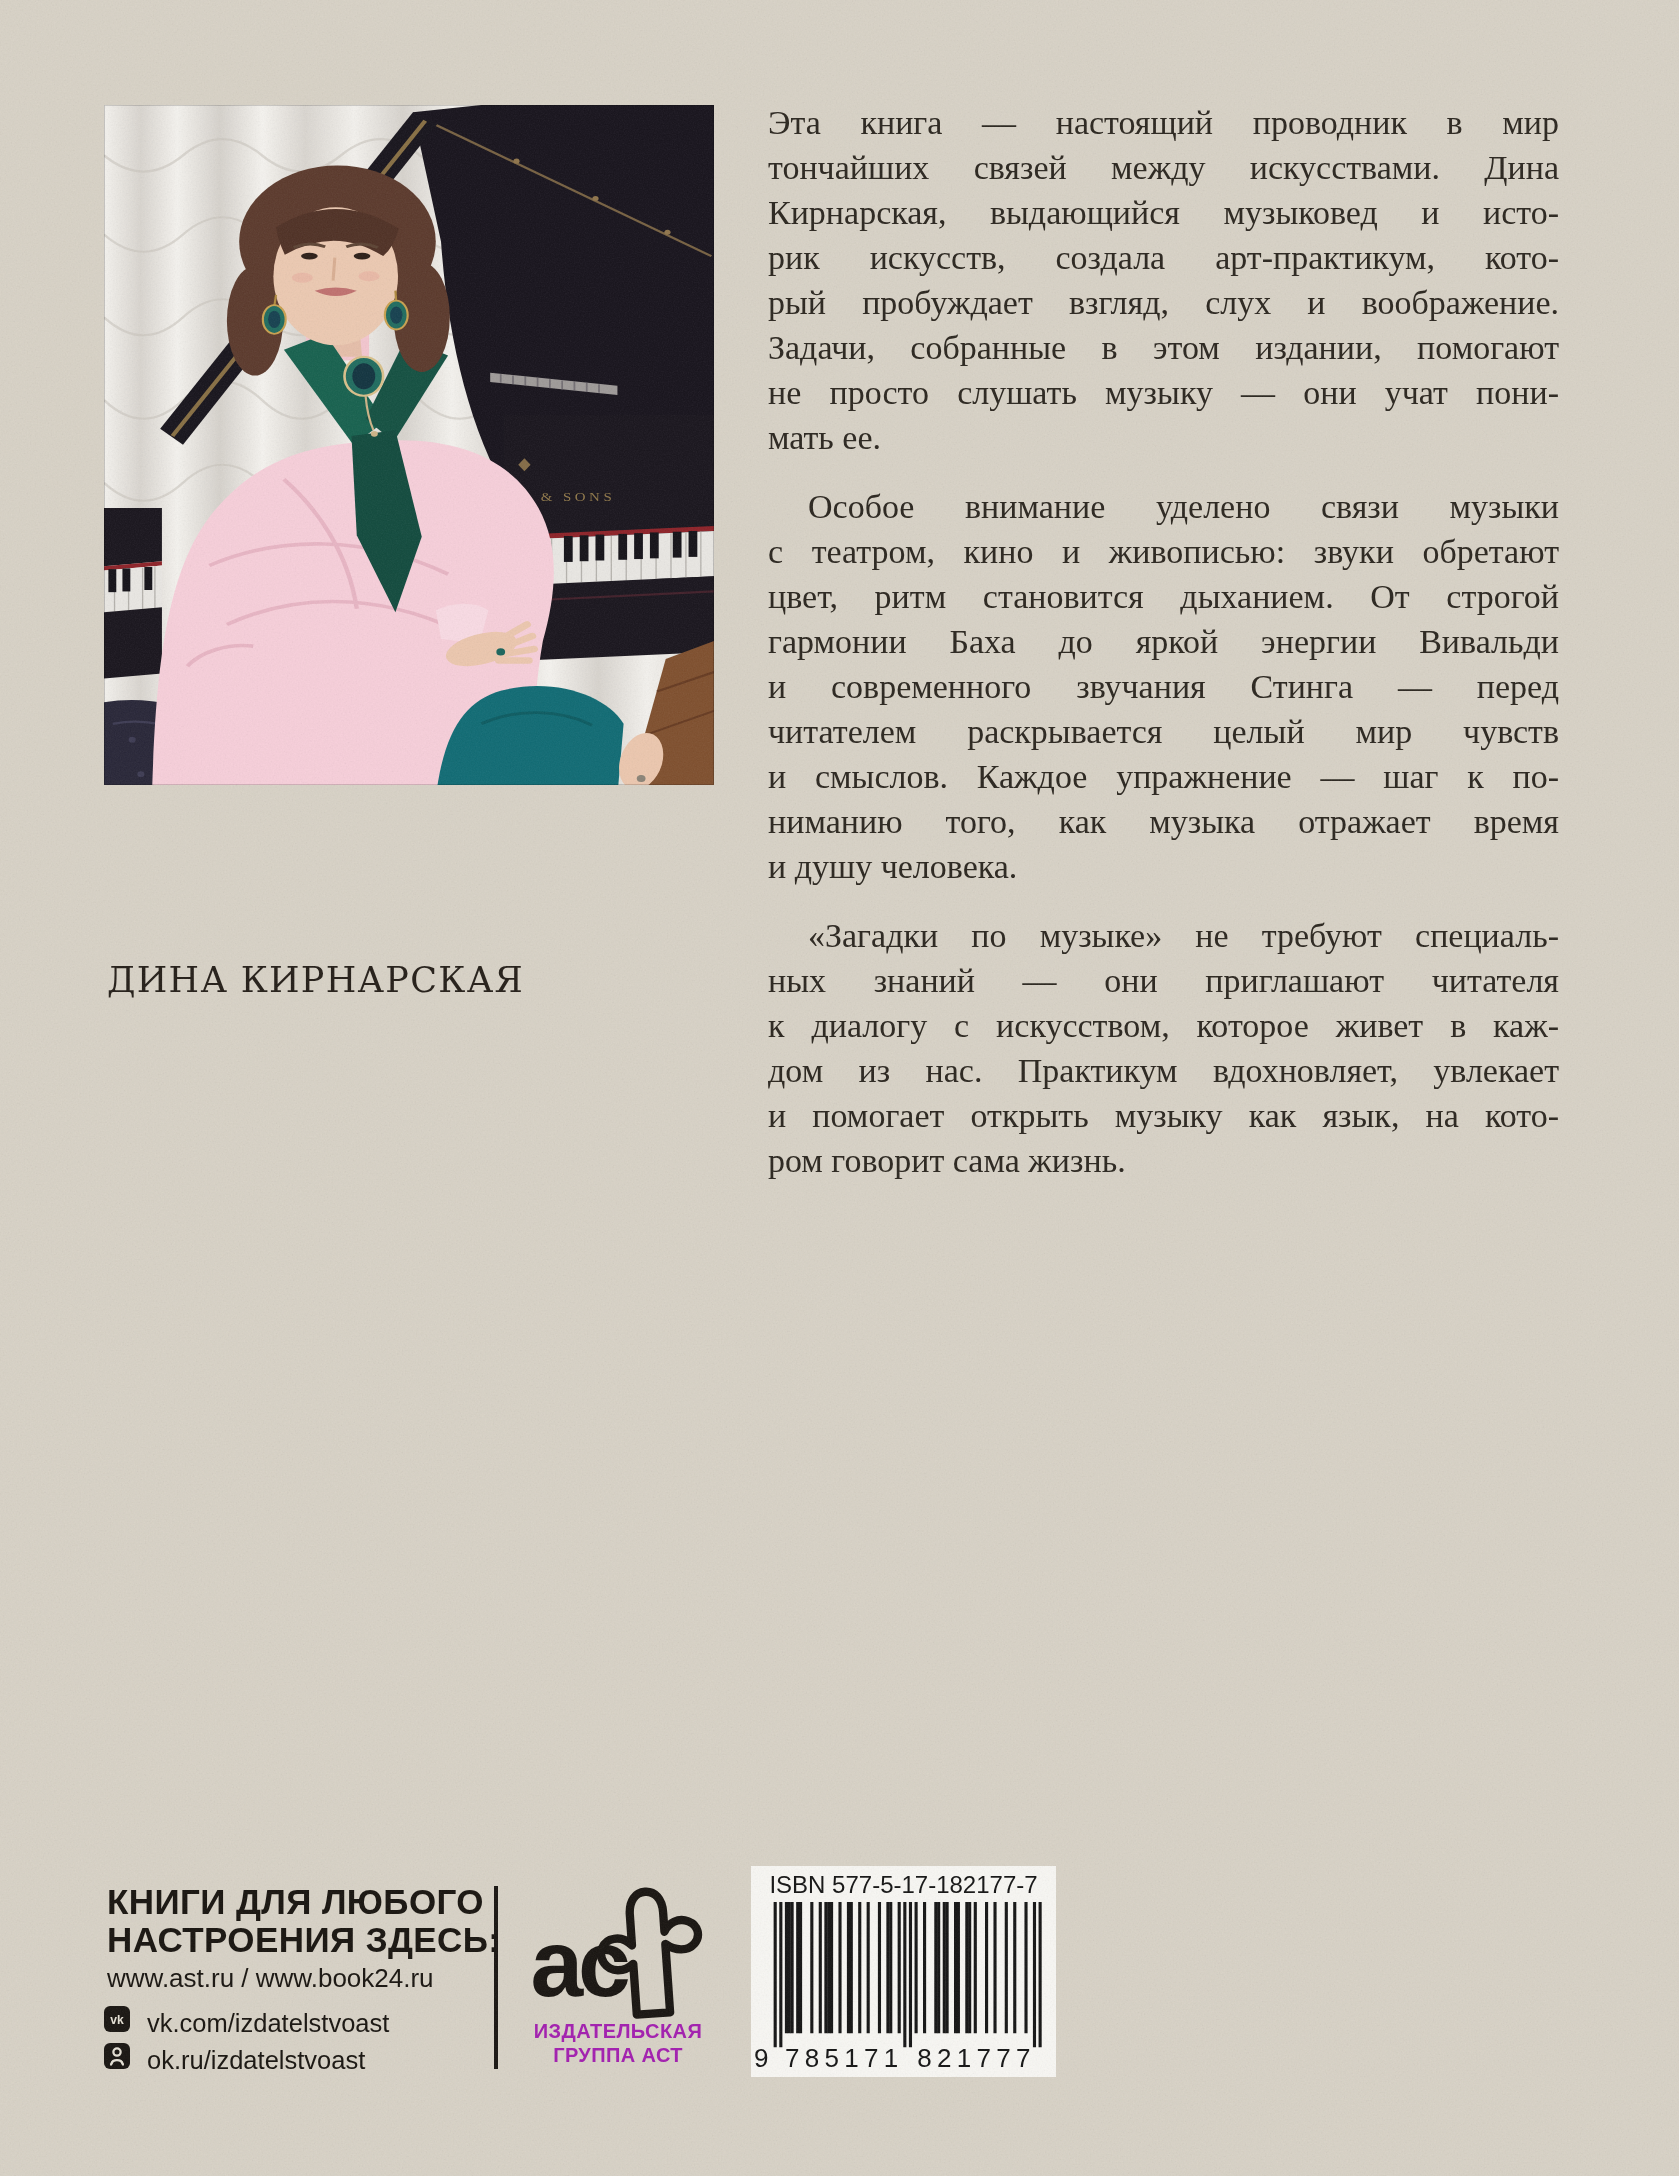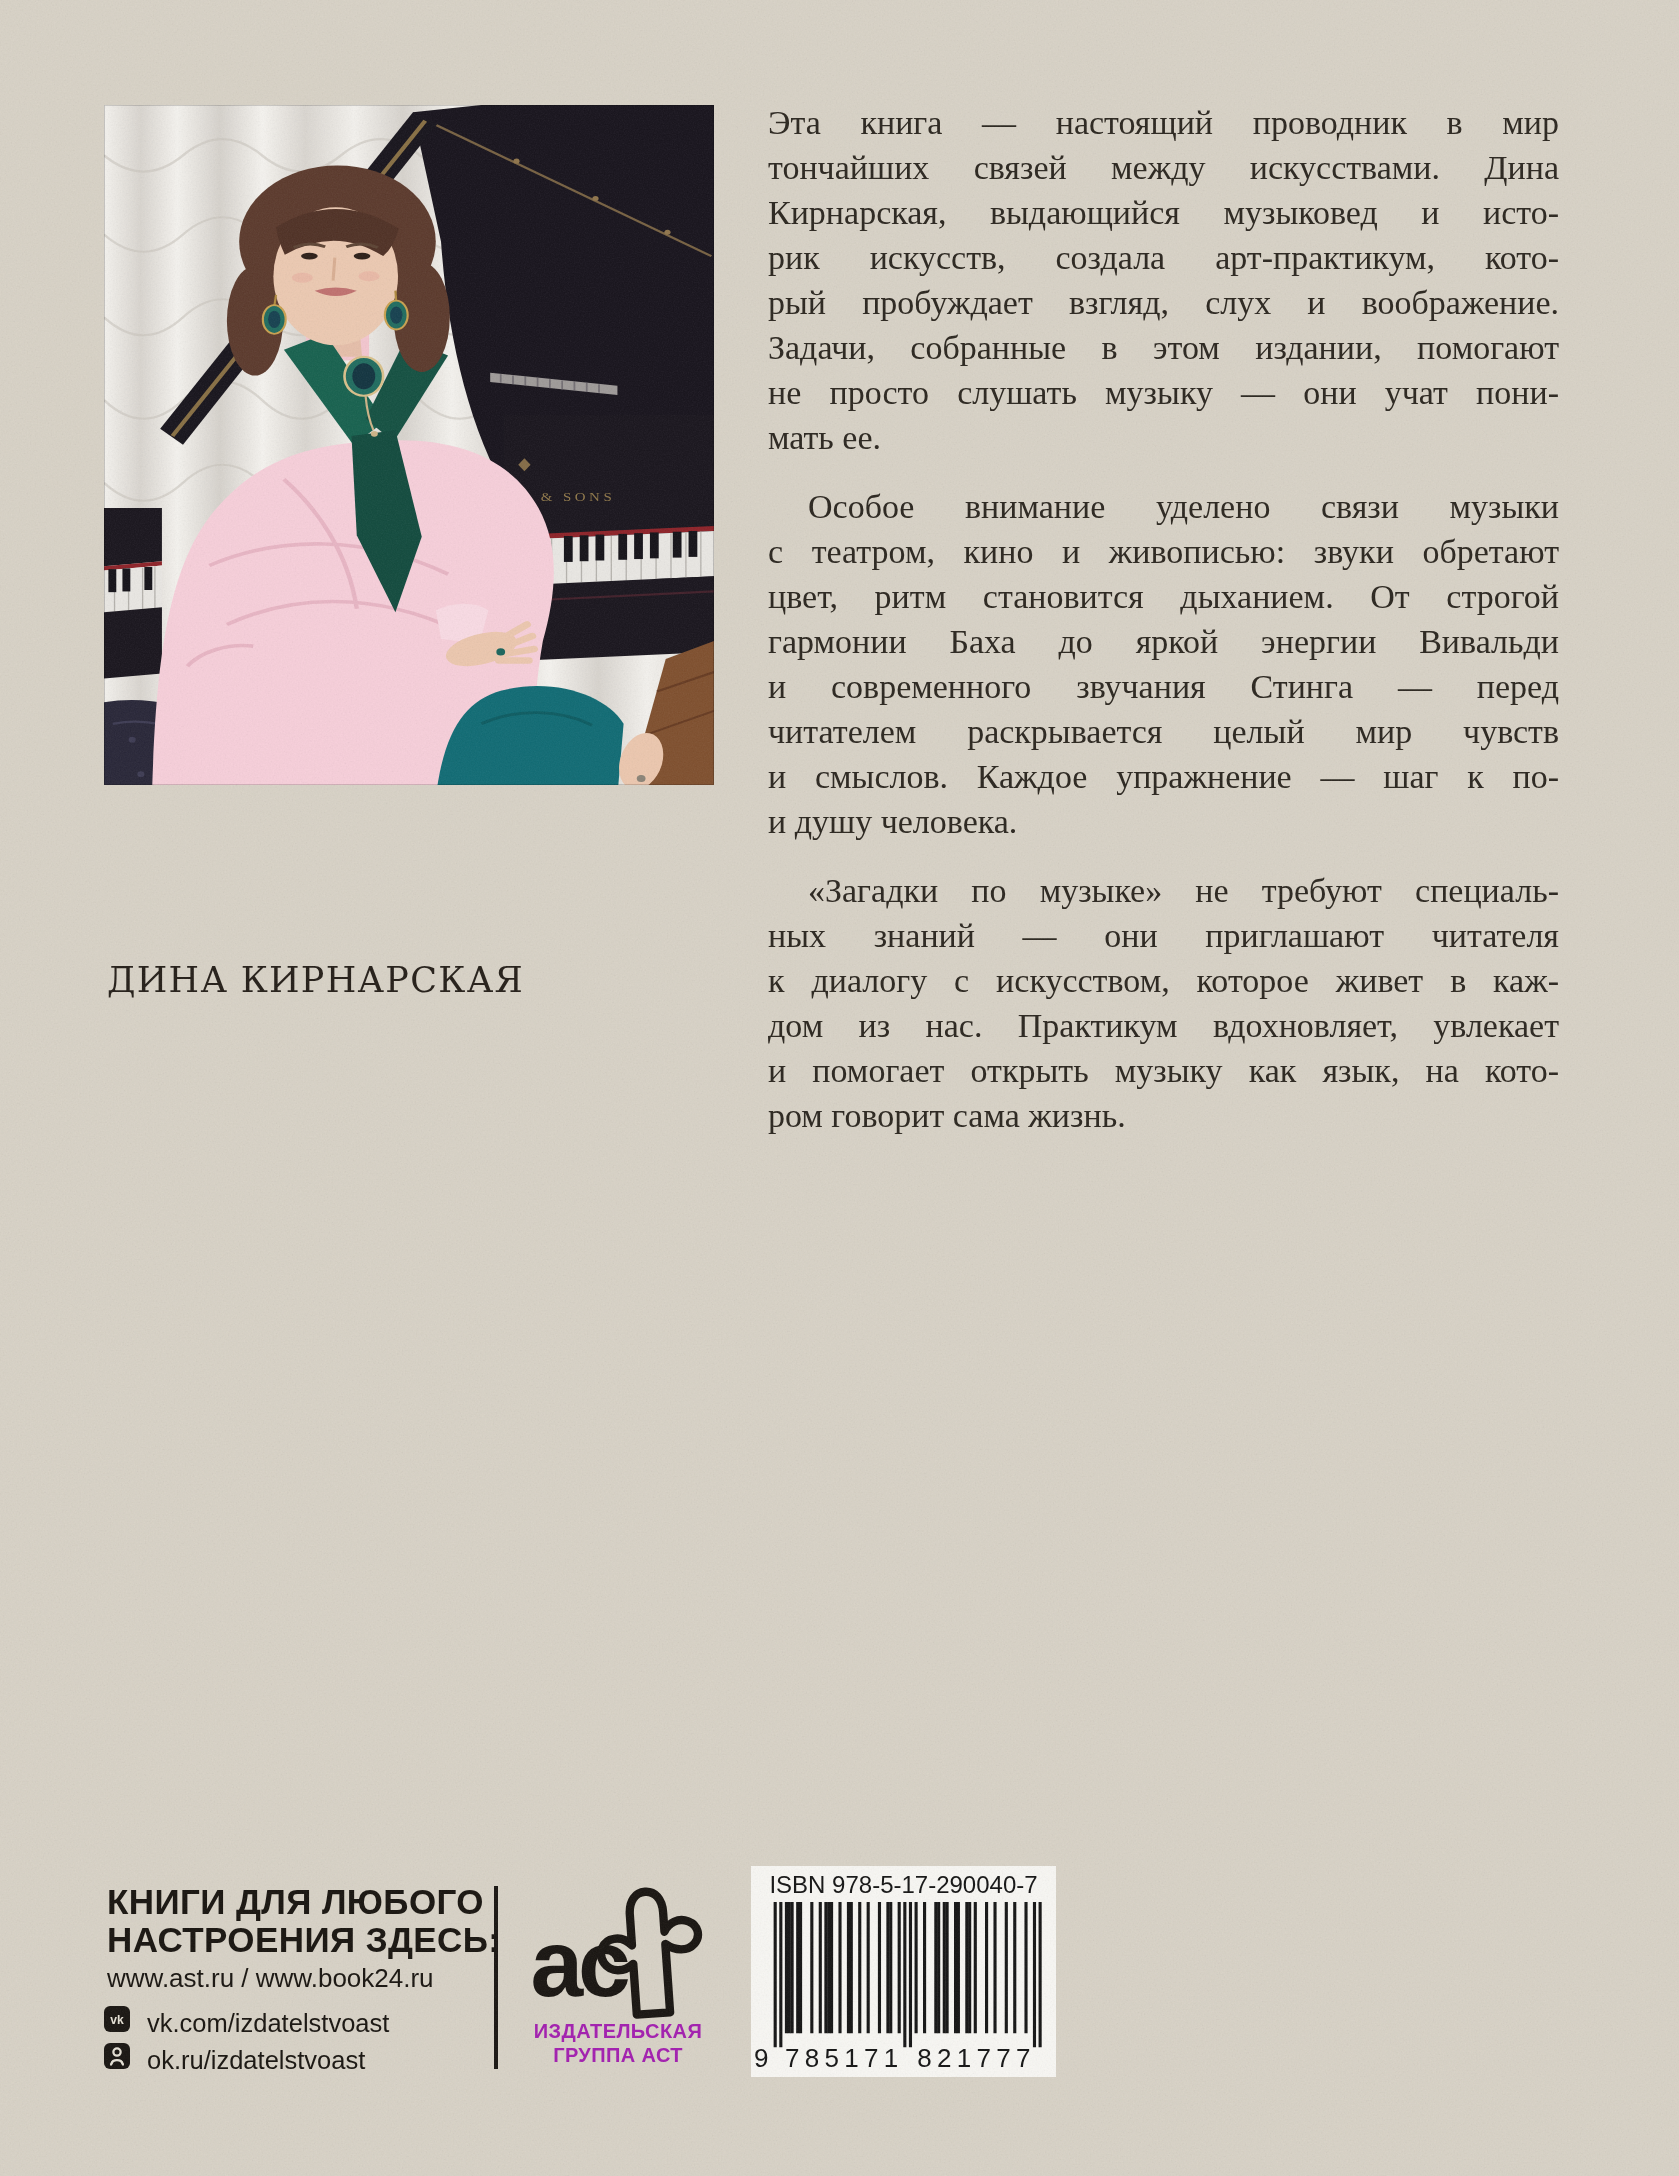--- a/index.html
+++ b/index.html
@@ -289,20 +289,21 @@
         <div class="tline tlast">мать ее.</div>
       </div>
       <div class="para">
         <div class="tline tindent">Особое внимание уделено связи музыки</div>
         <div class="tline">с театром, кино и живописью: звуки обретают</div>
         <div class="tline">цвет, ритм становится дыханием. От строгой</div>
         <div class="tline">гармонии Баха до яркой энергии Вивальди</div>
         <div class="tline">и современного звучания Стинга — перед</div>
         <div class="tline">читателем раскрывается целый мир чувств</div>
         <div class="tline">и смыслов. Каждое упражнение — шаг к по-</div>
+        <div class="tline">ниманию того, как музыка отражает время</div>
         <div class="tline tlast">и душу человека.</div>
       </div>
       <div class="para">
         <div class="tline tindent">«Загадки по музыке» не требуют специаль-</div>
         <div class="tline">ных знаний — они приглашают читателя</div>
         <div class="tline">к диалогу с искусством, которое живет в каж-</div>
         <div class="tline">дом из нас. Практикум вдохновляет, увлекает</div>
         <div class="tline">и помогает открыть музыку как язык, на кото-</div>
         <div class="tline tlast">ром говорит сама жизнь.</div>
       </div>
@@ -332,21 +333,21 @@
     <text x="4" y="132" font-size="108" font-weight="700" letter-spacing="-6" font-family="Liberation Sans, sans-serif" fill="#16120e">ас</text>
     <path d="M 120,152 L 120,94 C 109,103 94,102 87,91 C 80,79 87,65 100,64
              C 108,63 115,67 120,73 L 120,38 C 120,22 128,13 139,13
              C 150,13 158,22 158,38 L 158,60 C 163,50 175,45 186,50
              C 197,55 199,68 191,76 C 183,84 169,83 158,74 L 158,152 Z" fill="none" stroke="#16120e" stroke-width="9.5" stroke-linejoin="round" stroke-linecap="round" transform="rotate(-4 140 80)"></path>
   </svg>
   <div class="abs pub-name" id="pub-name1">ИЗДАТЕЛЬСКАЯ</div>
   <div class="abs pub-name" id="pub-name2">ГРУППА АСТ</div>
 
   <div class="abs" id="barcode-box"></div>
-  <div class="abs" id="isbn-label">ISBN 978-5-17-290040-7</div>
+  <div class="abs" id="isbn-label">ISBN 577-5-17-182177-7</div>
   <svg class="abs" id="barcode-svg" width="269" height="147" viewBox="0 0 306 168">
       <rect x="0.00" y="0" width="3.57" height="166" fill="#121212"></rect>
       <rect x="6.44" y="0" width="3.57" height="166" fill="#121212"></rect>
       <rect x="12.88" y="0" width="3.57" height="150" fill="#121212"></rect>
       <rect x="16.11" y="0" width="3.57" height="150" fill="#121212"></rect>
       <rect x="19.33" y="0" width="3.57" height="150" fill="#121212"></rect>
       <rect x="25.77" y="0" width="3.57" height="150" fill="#121212"></rect>
       <rect x="28.99" y="0" width="3.57" height="150" fill="#121212"></rect>
       <rect x="41.87" y="0" width="3.57" height="150" fill="#121212"></rect>
       <rect x="51.54" y="0" width="3.57" height="150" fill="#121212"></rect>

